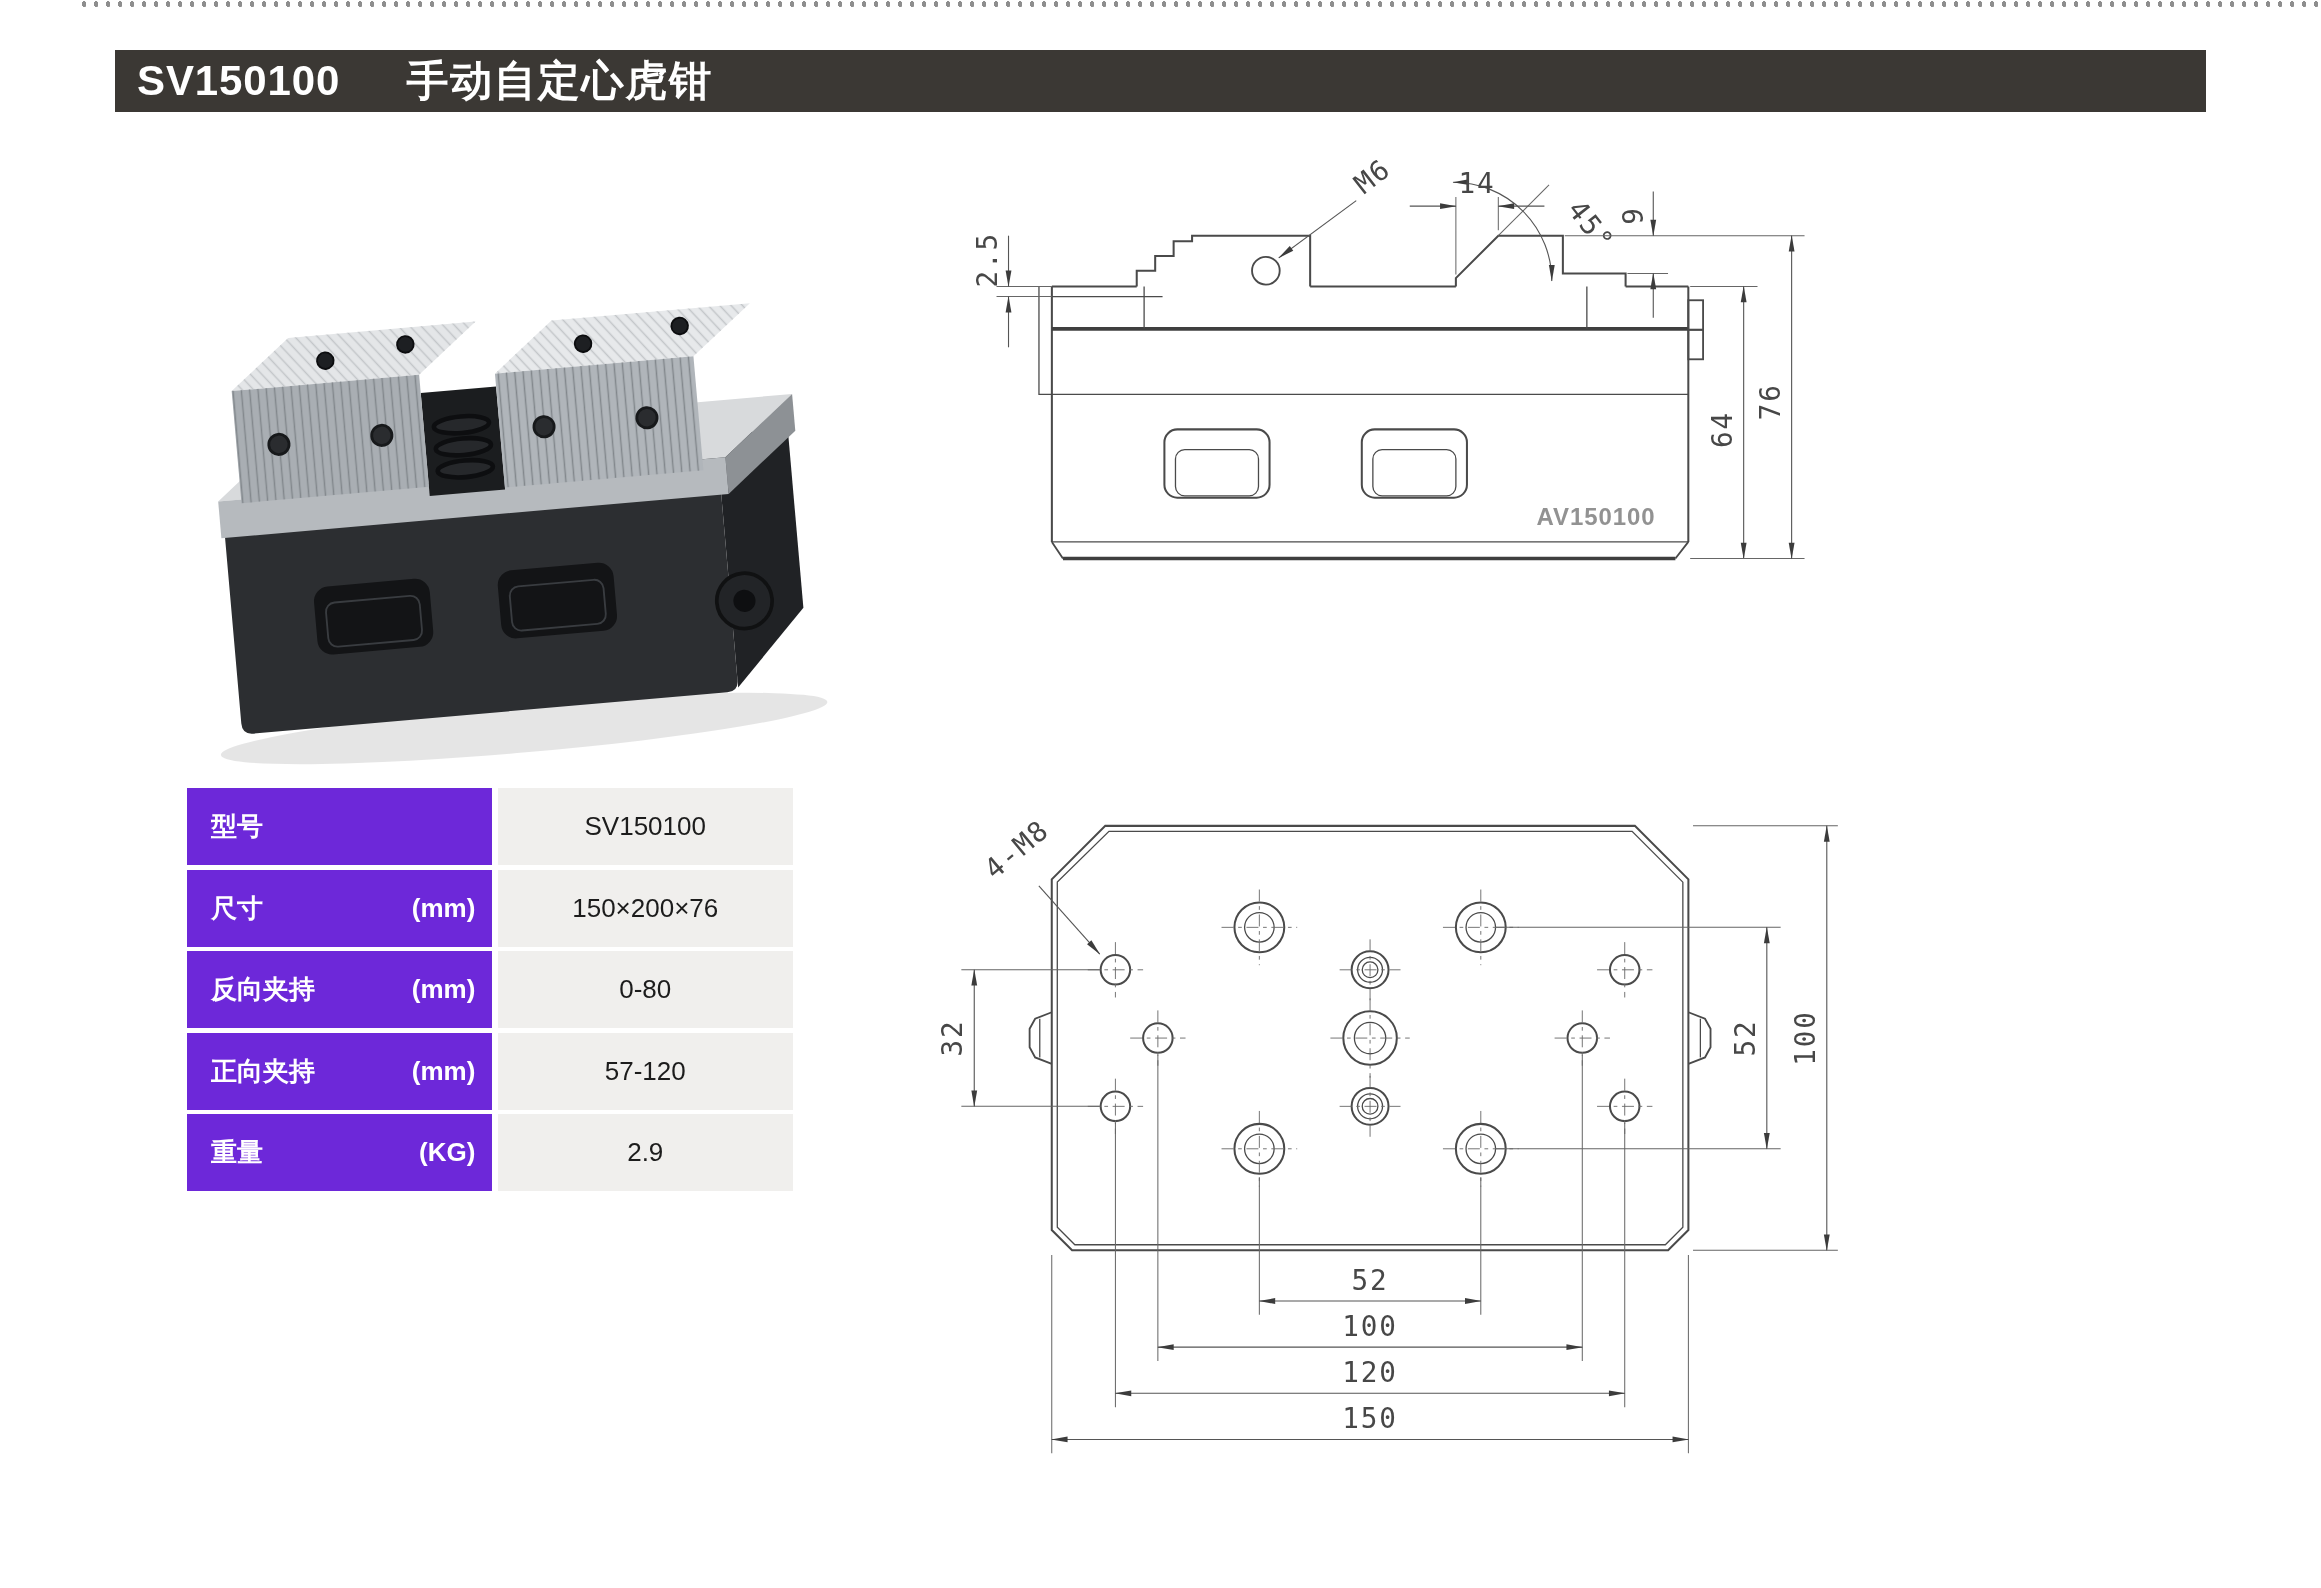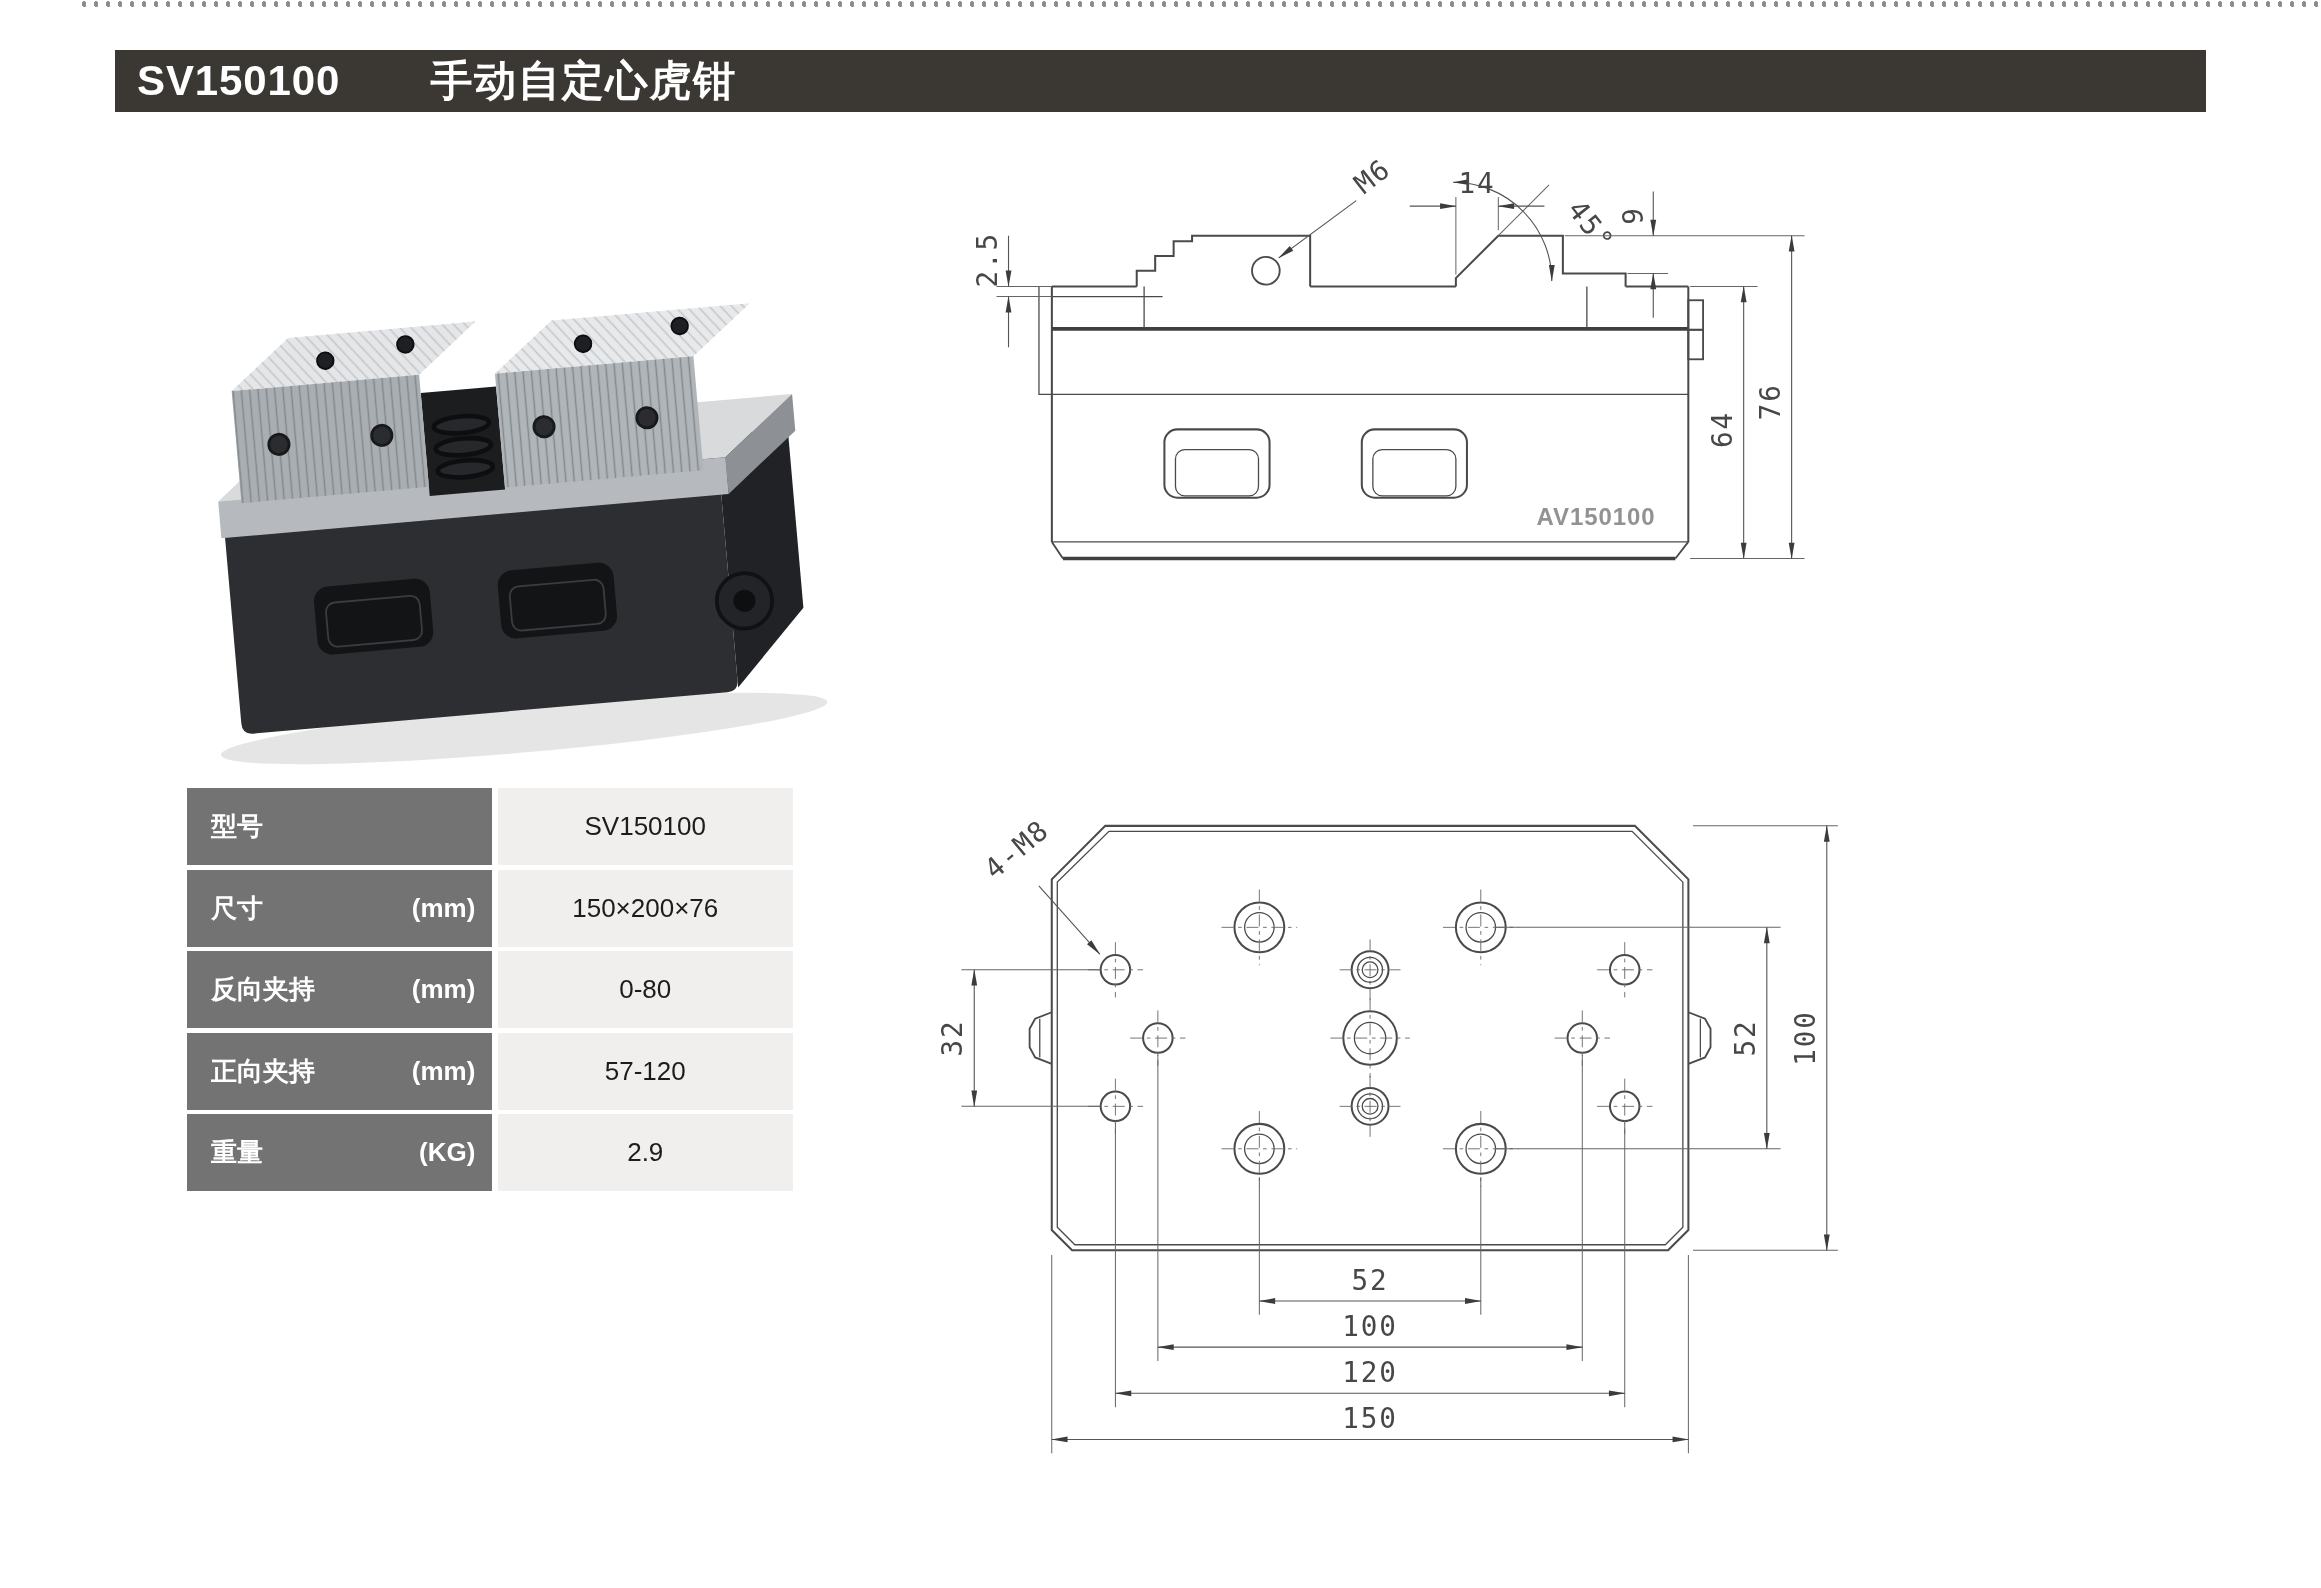--- a/index.html
+++ b/index.html
@@ -4,24 +4,24 @@
 <style>
   html,body{margin:0;padding:0;background:#ffffff;}
   body{width:2321px;height:1588px;position:relative;overflow:hidden;
        font-family:"Liberation Sans",sans-serif;}
   .dots{position:absolute;left:81px;right:0;top:0;height:8.3px;
     background:radial-gradient(ellipse 2.2px 3.3px at 3.2px 4.2px,#8e8e8e 96%,transparent 100%);
     background-size:12px 8.3px;background-repeat:repeat-x;}
   .hdr{position:absolute;left:115px;top:50px;width:2091px;height:62px;
     background:#3b3834;color:#fff;display:flex;align-items:center;}
   .hdr .model{font-size:42px;font-weight:bold;letter-spacing:0.9px;margin-left:22px;}
-  .hdr .pname{font-size:42px;font-weight:bold;letter-spacing:1.8px;margin-left:90px;font-family:Liberation Serif, serif;}
+  .hdr .pname{font-size:42px;font-weight:bold;letter-spacing:1.8px;margin-left:66px;font-family:Liberation Serif, serif;}
   .spec{position:absolute;left:187px;top:788px;width:606px;}
   .srow{display:flex;height:77px;margin-bottom:4.6px;}
-  .scell-l{width:305px;background:#737373;color:#ffffff;display:flex;
+  .scell-l{width:305px;background:#6d28d9;color:#ffffff;display:flex;
     align-items:center;justify-content:space-between;
     padding:0 16.6px 0 24px;box-sizing:border-box;
     font-size:26px;font-weight:bold;}
   .scell-v{flex:1;margin-left:5.5px;background:#f0efed;color:#1c1c1c;
     display:flex;align-items:center;justify-content:center;font-size:26px;}
   svg{position:absolute;}
   .ol{stroke:#4a4a4a;fill:none;stroke-width:2.2px;stroke-linejoin:miter;}
   .ol4{stroke:#3f3f3f;fill:none;stroke-width:4px;}
   .ol2{stroke:#4a4a4a;fill:none;stroke-width:2px;}
   .olt{stroke:#4a4a4a;fill:none;stroke-width:1.4px;}

